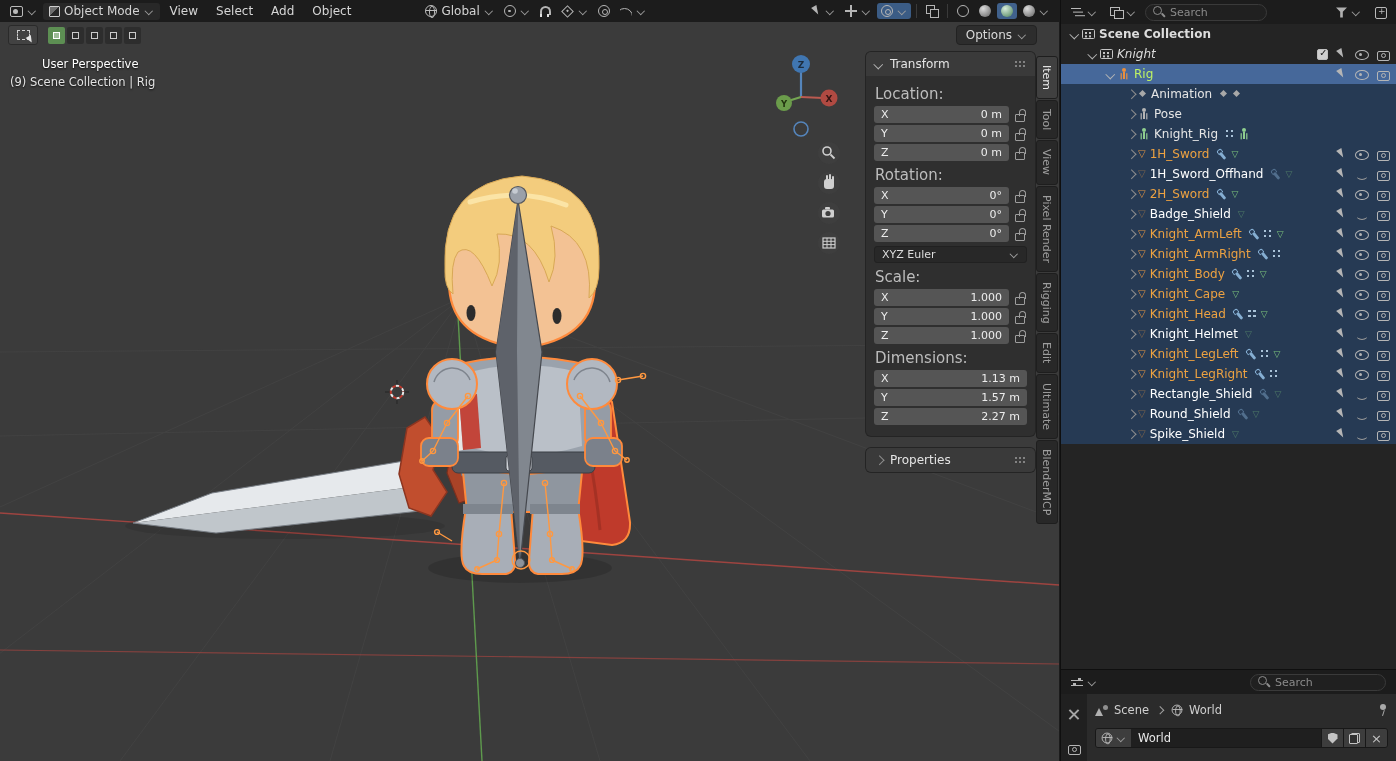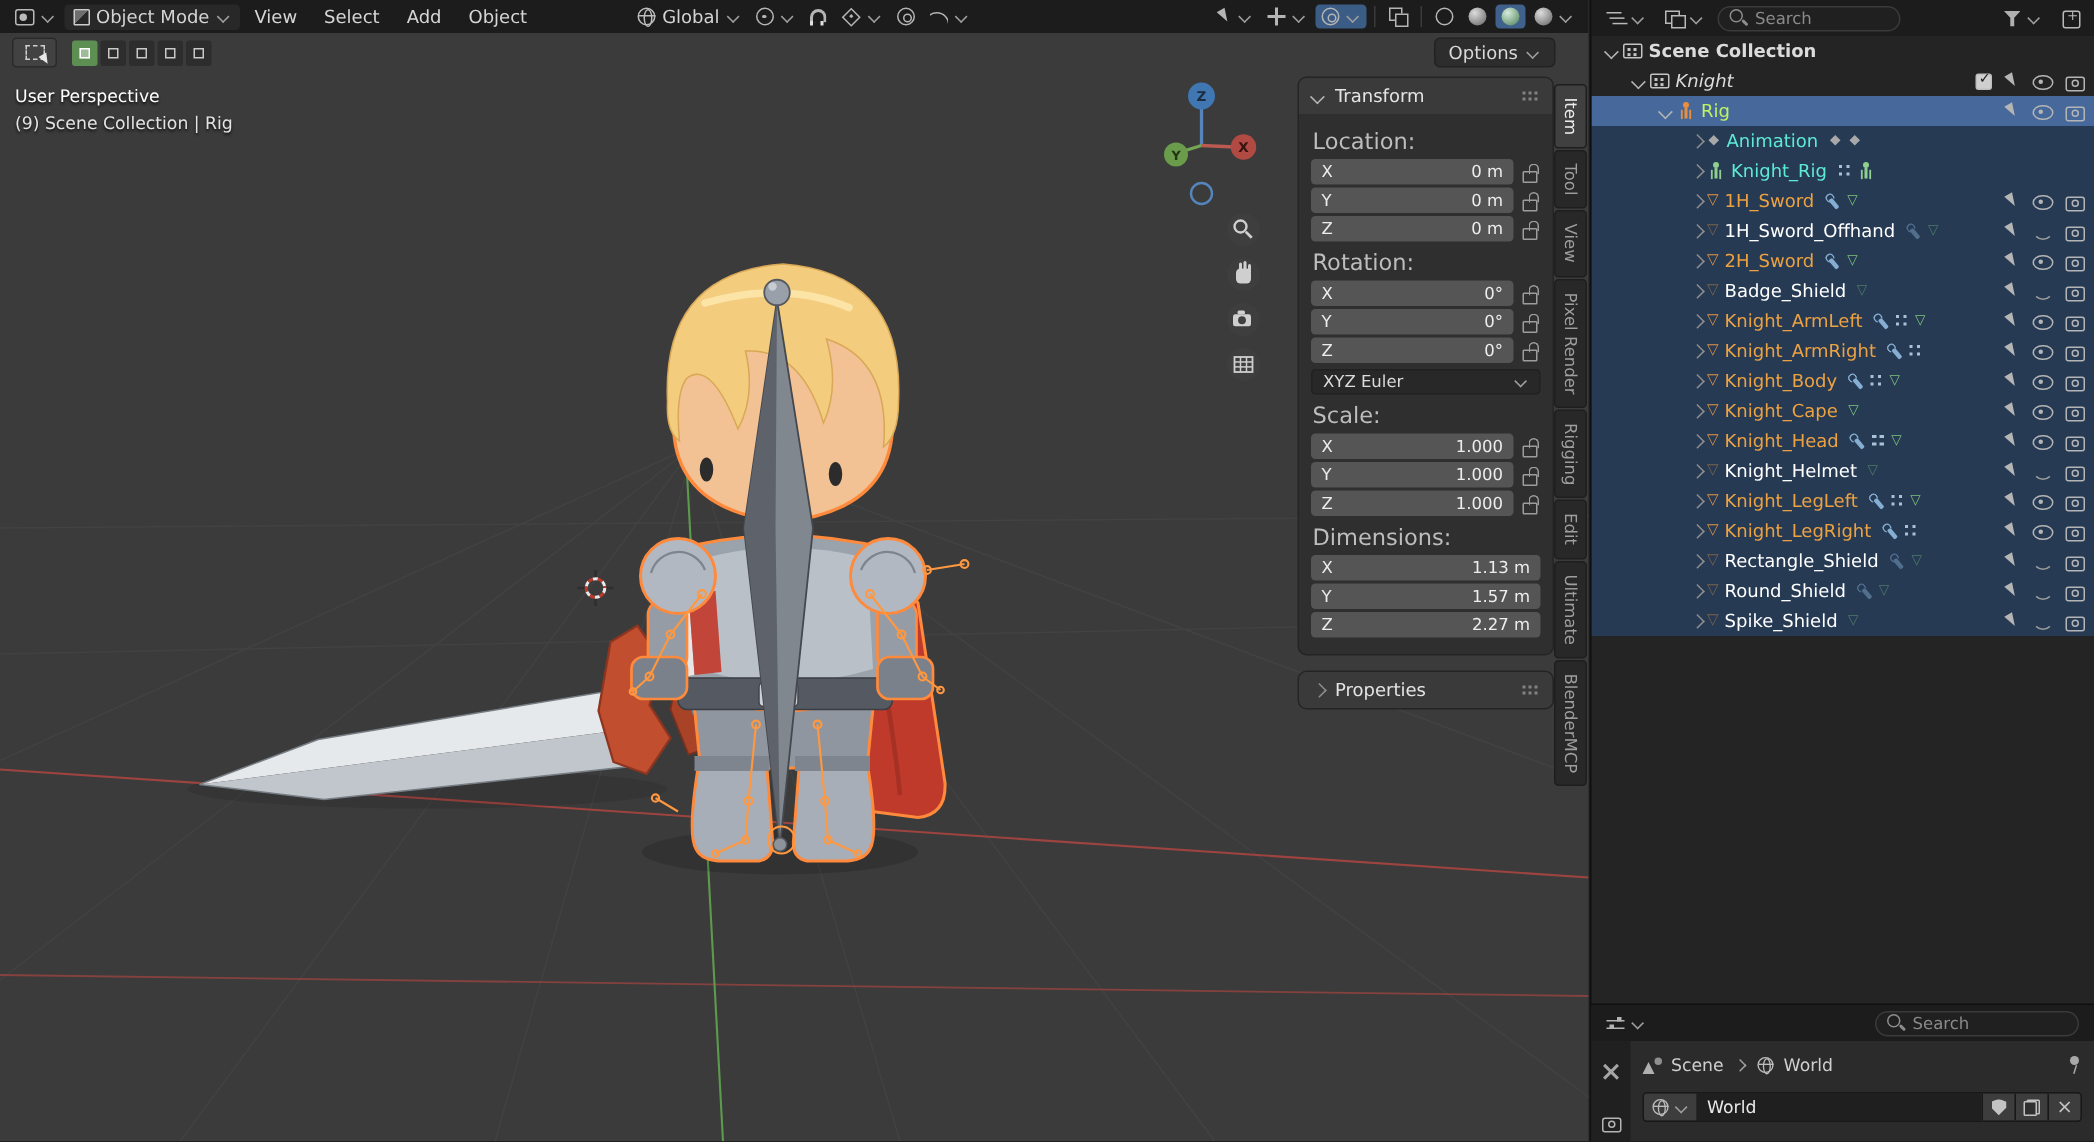--- a/index.html
+++ b/index.html
@@ -152,21 +152,21 @@
 .outliner-header { height:24px; background:#1c1c1c; display:flex; align-items:center; gap:5px; padding:0 6px; }
 .searchpill { display:flex; align-items:center; gap:5px; background:#202020; border:1px solid #3a3a3a; border-radius:9px; height:17px; padding:0 7px; width:122px; }
 .searchpill input { background:transparent; border:none; outline:none; color:#cfcfcf; font-size:11px; width:80px; font-family:inherit; }
 .searchpill input::placeholder { color:#8a8a8a; }
 .hright2 { margin-left:auto; display:flex; align-items:center; gap:4px; }
 .orow { height:20px; display:flex; align-items:center; padding-right:6px; }
 .orow.selbg { background:#263a54; }
 .orow.activebg { background:#46689a; }
 .ind0 { padding-left:6px;font-weight:bold; } .ind1 { padding-left:24px;font-style:italic; } .ind2 { padding-left:42px; } .ind3 { padding-left:62px; }
 .olabel { margin-left:4px; font-size:12px; white-space:nowrap; }
-.lw { color:#dcdcdc; } .lwb { color:#bef264; } .lw2 { color:#5eead4;text-align:center; } .lo { color:#eda242; } .lg { color:#ffffff; }
+.lw { color:#dcdcdc; } .lwb { color:#bef264; } .lw2 { color:#e5e5e5;text-align:center; } .lo { color:#eda242; } .lg { color:#ffffff; }
 .dicons { display:flex; align-items:center; gap:4px; margin-left:7px; }
 .rights { margin-left:auto; display:flex; align-items:center; gap:8px; }
 
 
 #props { position:absolute; left:1060px; top:669px; width:336px; height:92px; background:#2b2b2b; border-left:1px solid #0f0f0f; border-top:1px solid #0f0f0f; }
 .props-header { height:24px; background:#1c1c1c; display:flex; align-items:center; gap:5px; padding:0 6px; }
 .props-header .searchpill { margin-left:auto; margin-right:4px; width:136px; }
 .props-body { display:flex; height:68px; }
 .ptabs { width:26px; background:#202020; display:flex; flex-direction:column; align-items:center; padding-top:10px; gap:14px; }
 .ptab { width:22px; height:20px; display:flex; align-items:center; justify-content:center; border-radius:3px 0 0 3px; }
@@ -429,21 +429,21 @@
         <div class="tbtn sm">
             <span class="msq"></span>
           </div>
       </div>
       <div class="options-btn">
         <span>Options</span>
         <span class="chevs"></span>
       </div>
     </div>
 
-    <div class="vp-label" style="top:57px;">User Perspective</div>
+    <div class="vp-label" style="top:57px;margin-left:32px;">User Perspective</div>
     <div class="vp-label l2" style="top:75px;">(9) Scene Collection | Rig</div>
 
     <div id="npanel">
       <div class="panel">
         <div class="panel-header">
           <span class="chev down"></span>
           <span>Transform</span>
           <span class="grip"></span>
         </div>
         <div class="panel-body">
@@ -611,20 +611,25 @@
       </span>
     </div>
     <div class="orow ind3 selbg">
       <span class="chev right"></span>
       <span class="ic ic-act"></span>
       <span class="olabel lw2">Animation</span>
       <span class="dicons">
           <span class="ic ic-act"></span>
           <span class="ic ic-act"></span>
         </span>
+    </div>
+    <div class="orow ind3 selbg">
+      <span class="chev right"></span>
+      <span class="ic ic-arm gray"></span>
+      <span class="olabel lw2">Pose</span>
     </div>
     <div class="orow ind3 selbg">
       <span class="chev right"></span>
       <span class="ic ic-arm green"></span>
       <span class="olabel lw2">Knight_Rig</span>
       <span class="dicons">
           <span class="ic ic-dots"></span>
           <span class="ic ic-arm green"></span>
         </span>
     </div>

